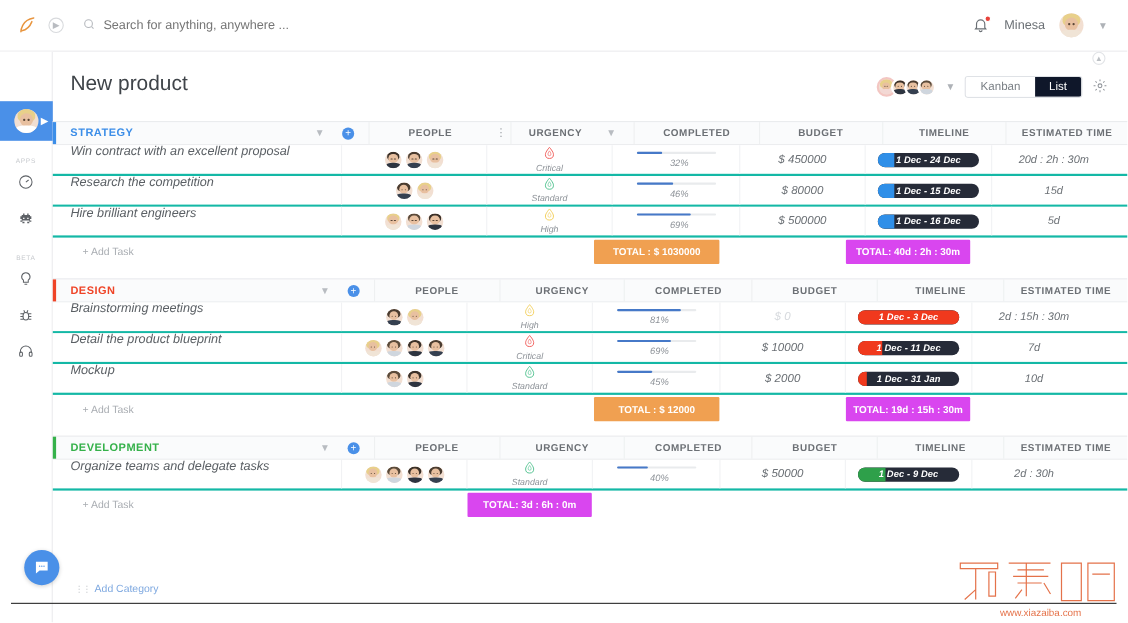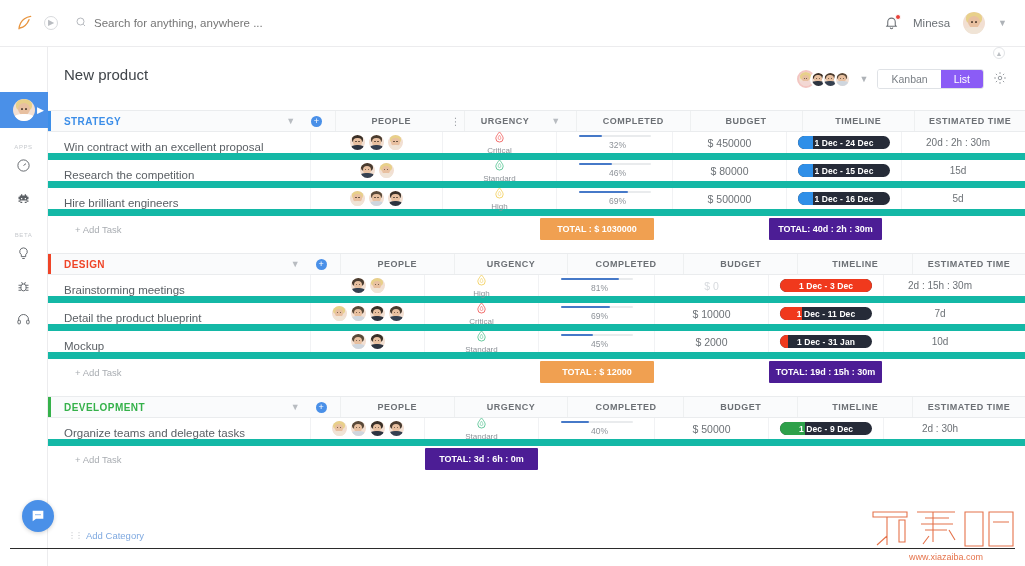--- a/index.html
+++ b/index.html
@@ -38,47 +38,47 @@
   .face .eyeL{ left:36%;} .face .eyeR{ left:56%;}
 
   
   .sidebar{ position:absolute; left:0; top:47px; width:48px; height:519px; background:#fff; border-right:1px solid #ececee; }
   .side-active{ position:relative; width:48px; height:36px; background:#4a90e8; display:flex; align-items:center; justify-content:center; margin-top:45px;}
   .side-active .arrow{ position:absolute; right:4px; color:#fff; font-size:9px; }
   .side-label{ text-align:center; font-size:6px; letter-spacing:.6px; color:#c7cace; margin-top:16px; }
   .side-ic{ height:33px; display:flex; align-items:center; justify-content:center; color:#5d6166; cursor:pointer; }
 
   
-  .page-title{ position:absolute; left:64px; top:66px; font-size:15px; color:#3f4449; font-weight:400; }
+  .page-title{ position:absolute; left:64px; top:66px; font-size:19px; color:#3f4449; font-weight:400; }
   .view-ctrl{ position:absolute; right:18px; top:69px; display:flex; align-items:center; gap:9px; }
   .av-stack{ display:flex; align-items:center; }
   .av-stack .av{ margin-left:-5px; border:2px solid #fff; }
   .av-stack .av:first-child{ margin-left:0; }
   .seg{ display:flex; border:1px solid #dfe2e6; border-radius:3px; overflow:hidden; height:20px; }
   .seg div{ font-size:10.5px; padding:0 13px; display:flex; align-items:center; color:#7b8086; cursor:pointer; background:#fff; }
-  .seg div.on{ background:#8b5cf6; color:#fff; }
+  .seg div.on{ background:#0f172a; color:#fff; }
   .gear{ color:#8f9399; cursor:pointer; }
   .up-chip{ position:absolute; right:20px; top:47px; width:12px; height:12px; border:1px solid #e2e4e7; border-radius:50%; color:#bbbfc3; font-size:7px; display:flex; align-items:center; justify-content:center; }
 
   
   .board{ position:absolute; left:48px; top:110px; width:977px; }
   .sect{ margin-bottom:11px; }
   .hdr{ display:flex; height:22px; background:#fafbfc; border-top:1px solid #eaecee; border-bottom:1px solid #eaecee; align-items:center; }
   .hdr .accent{ width:3px; align-self:stretch; }
   .c-name{ width:259px; padding-left:13px; display:flex; align-items:center; }
   .sect-title{ font-size:10px; font-weight:bold; letter-spacing:.45px; }
   .chev{ margin-left:auto; margin-right:10px; color:#b8bcc1; font-size:9px; cursor:pointer;}
   .plus{ width:11px; height:11px; border-radius:50%; background:#4a90e8; color:#fff; font-size:9px; line-height:10px; text-align:center; margin:0 13px 0 6px; cursor:pointer; }
   .col{ display:flex; align-items:center; justify-content:center; font-size:9px; font-weight:bold; letter-spacing:.5px; color:#6c7075; border-left:1px solid #eef0f1; height:100%;}
   .w-people{ width:114px; } .w-urg{ width:114px; } .w-comp{ width:116px; }
   .w-budget{ width:114px; } .w-time{ width:115px; } .w-est{ width:113px; }
   .dots{ width:18px; display:flex; align-items:center; justify-content:center; color:#9ea2a7; letter-spacing:0; font-size:10px; cursor:pointer; }
   .hdr .hchev{ color:#b8bcc1; font-size:9px; margin-left:22px; cursor:pointer;}
 
-  .row{ display:flex; height:28px; border-bottom:7px solid #14b8a6; align-items:flex-end; background:#fff; }
+  .row{ display:flex; height:28px; border-bottom:2px solid #14b8a6; align-items:flex-start; background:#fff;font-style:italic; }
   .row .accent{ width:3px; align-self:stretch; background:transparent;}
   .task{ width:259px; padding-left:13px; font-size:11.5px; color:#5b6065; }
   .cell{ display:flex; align-items:center; justify-content:center; height:100%; border-left:1px solid #f1f2f4; }
   .people-cell{ gap:4px; }
   .urg{ flex-direction:column; gap:0px; }
   .urg .drop{ margin-bottom:1px; }
   .urg span{ font-size:8px; color:#8d9298; }
   .comp{ flex-direction:column; justify-content:center; }
   .bar{ width:72px; height:2px; background:#e9ebed; border-radius:2px; position:relative; }
   .bar i{ position:absolute; left:0; top:0; height:2px; background:#4679c8; border-radius:2px; display:block;}
@@ -88,21 +88,21 @@
   .pill{ height:13px; border-radius:7px; background:#262b38; color:#fff; font-size:8.5px; font-weight:bold; display:flex; align-items:center; justify-content:center; position:relative; overflow:hidden; width:92px; }
   .pill i{ position:absolute; left:0; top:0; bottom:0; display:block; }
   .pill b{ position:relative; z-index:2; font-weight:bold; letter-spacing:.1px;}
   .est{ font-size:10px; color:#6c7176; }
 
   .addrow{ display:flex; height:26px; align-items:center; }
   .addrow .accent{ width:3px; }
   .addtask{ width:259px; padding-left:24px; font-size:9.5px; color:#a9adb2; cursor:pointer; }
   .tot-budget{ width:114px; height:22px; background:#f0a051; color:#fff; font-size:9px; font-weight:bold; display:flex; align-items:center; justify-content:center; border-radius:1px; margin-left:230px; }
   .spacer-t{ width:115px; }
-  .tot-est{ width:113px; height:22px; background:#4c1d95; color:#fff; font-size:9px; font-weight:bold; display:flex; align-items:center; justify-content:center; border-radius:1px;}
+  .tot-est{ width:113px; height:22px; background:#d946ef; color:#fff; font-size:9px; font-weight:bold; display:flex; align-items:center; justify-content:center; border-radius:1px;}
 
   .addcat{ position:absolute; left:68px; top:530px; font-size:9.5px; color:#7fa9e0; cursor:pointer; display:flex; align-items:center; gap:4px;}
   .addcat .grip{ color:#b9bcc1; font-size:8px; letter-spacing:-1px;}
   .footline{ position:absolute; left:10px; top:548px; width:1005px; border-top:1px solid #2b2b2b; }
   .chatbtn{ position:absolute; left:22px; top:500px; width:32px; height:32px; border-radius:50%; background:#4a90e8; display:flex; align-items:center; justify-content:center; cursor:pointer; box-shadow:0 1px 4px rgba(0,0,0,.18);}
   .wm{ position:absolute; right:5px; bottom:2px; width:155px; height:58px; opacity:.85; pointer-events:none;}
 </style>
 </head>
 <body>
 

